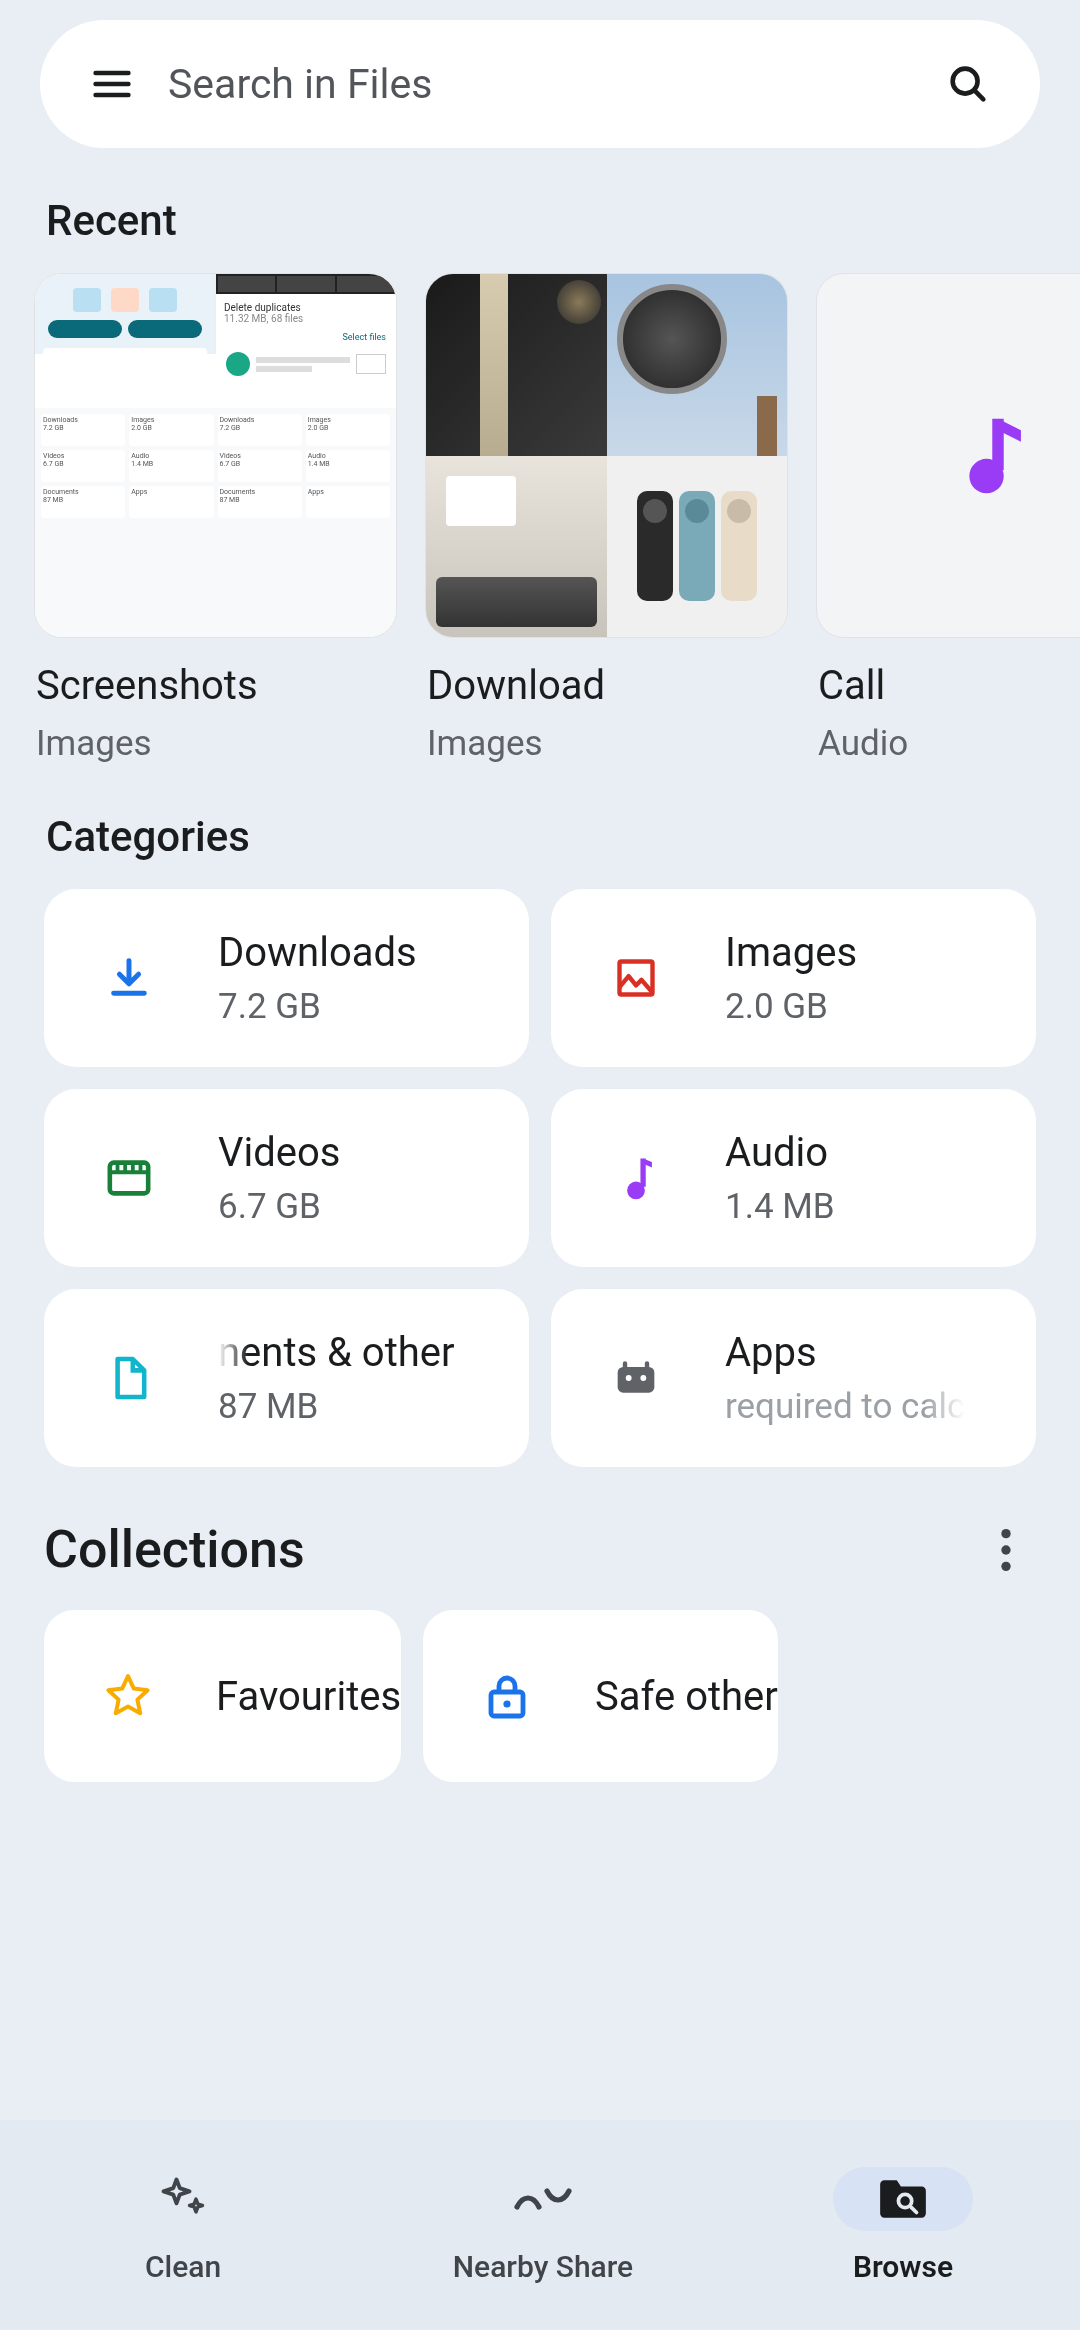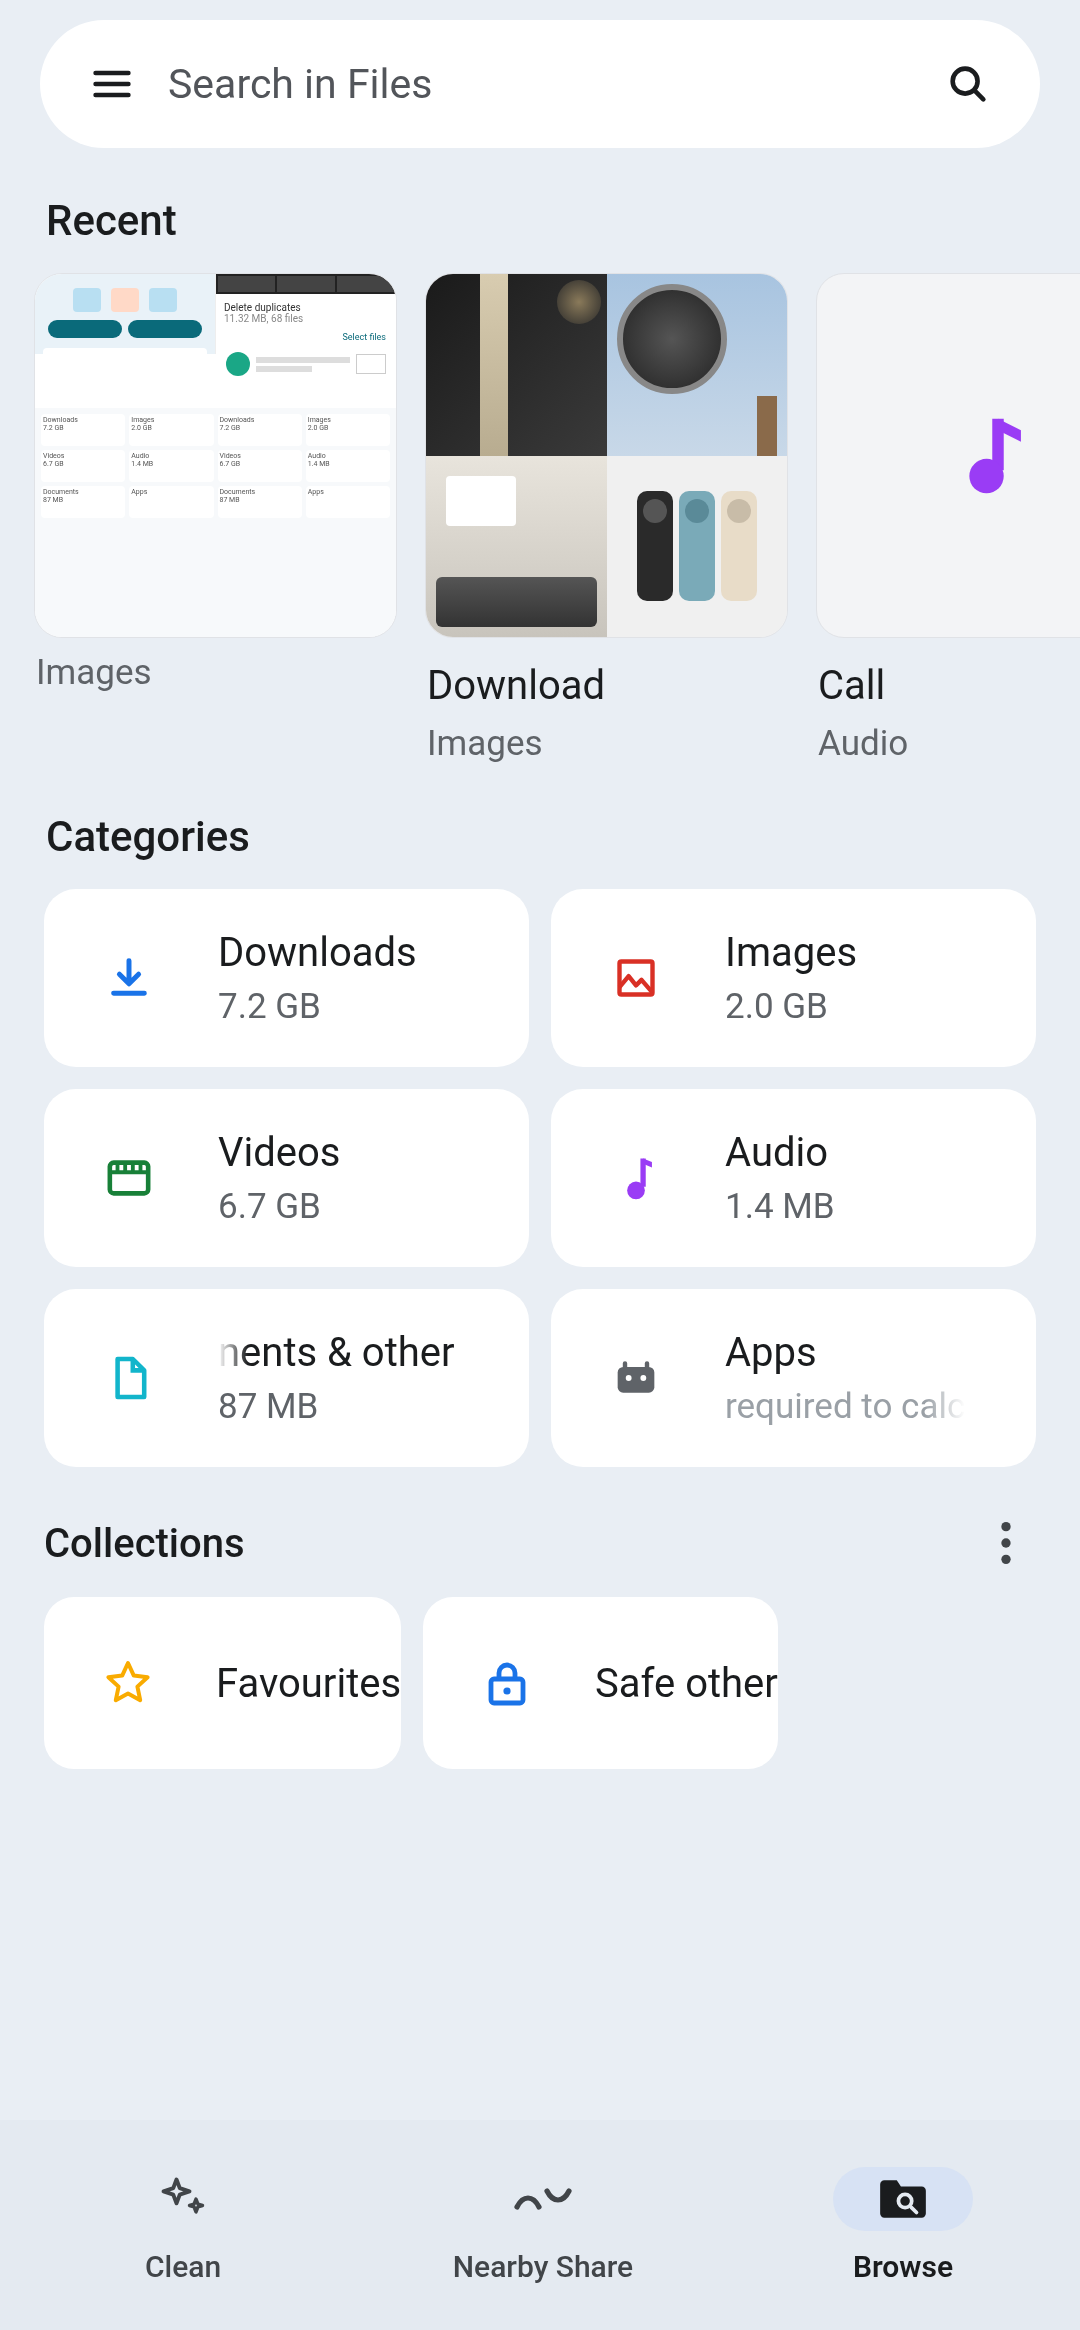--- a/index.html
+++ b/index.html
@@ -112,21 +112,21 @@
     mask-image: linear-gradient(to left, transparent 0, black 40px);
   }
 
   
   .coll-header {
     display:flex;
     align-items:center;
     justify-content:space-between;
     padding: 52px 50px 30px 44px;
   }
-  .coll-title { font-size:40px; font-weight:500; }
+  .coll-title { font-size:52px; font-weight:500; }
   .more-btn { width:48px; height:48px; display:flex; align-items:center; justify-content:center;}
 
   
   .coll-list { padding: 0 44px; display:flex; flex-direction:row; gap:22px;}
   .coll-item {
     background:#fff;
     border-radius: 30px;
     height: 172px;
     display:flex;
     align-items:center;
@@ -240,20 +240,21 @@
         <div style="background:#fff;border-radius:4px;padding:2px;">Videos<br>6.7 GB</div>
         <div style="background:#fff;border-radius:4px;padding:2px;">Audio<br>1.4 MB</div>
         <div style="background:#fff;border-radius:4px;padding:2px;">Videos<br>6.7 GB</div>
         <div style="background:#fff;border-radius:4px;padding:2px;">Audio<br>1.4 MB</div>
         <div style="background:#fff;border-radius:4px;padding:2px;">Documents<br>87 MB</div>
         <div style="background:#fff;border-radius:4px;padding:2px;">Apps</div>
         <div style="background:#fff;border-radius:4px;padding:2px;">Documents<br>87 MB</div>
         <div style="background:#fff;border-radius:4px;padding:2px;">Apps</div>
       </div>
     </div>
+    <div class="recent-title">Screenshots</div>
     <div class="recent-sub">Images</div>
   </div>
 
   <div class="recent-card">
     <div class="thumb thumb-collage">
        <div style="background:linear-gradient(135deg,#1a1a1a,#3a3a3a);position:relative;">
          <div style="position:absolute;top:6px;right:6px;width:44px;height:44px;border-radius:50%;background:radial-gradient(circle,#8a7a5a,#2a2a2a);"></div>
          <div style="position:absolute;bottom:0;left:30%;width:28px;height:100%;background:linear-gradient(#d8ccb0,#b8ac90);"></div>
        </div>
        <div style="background:linear-gradient(#a8c4e0,#c8d8e8);position:relative;">

